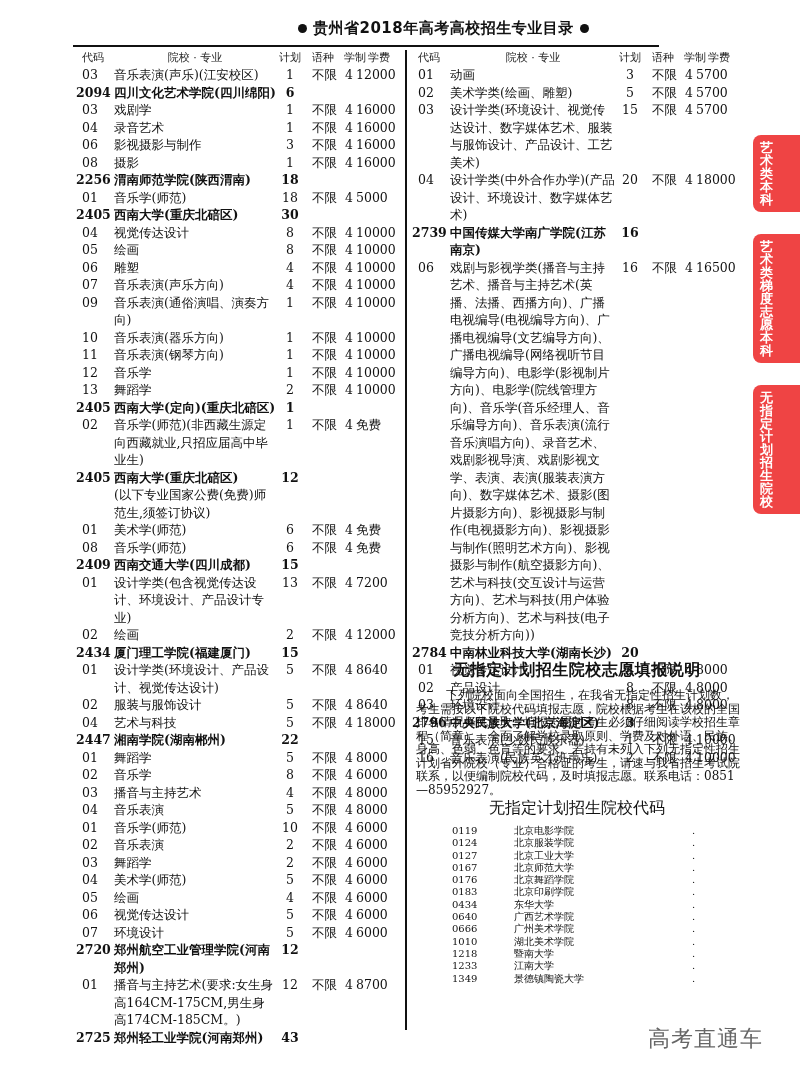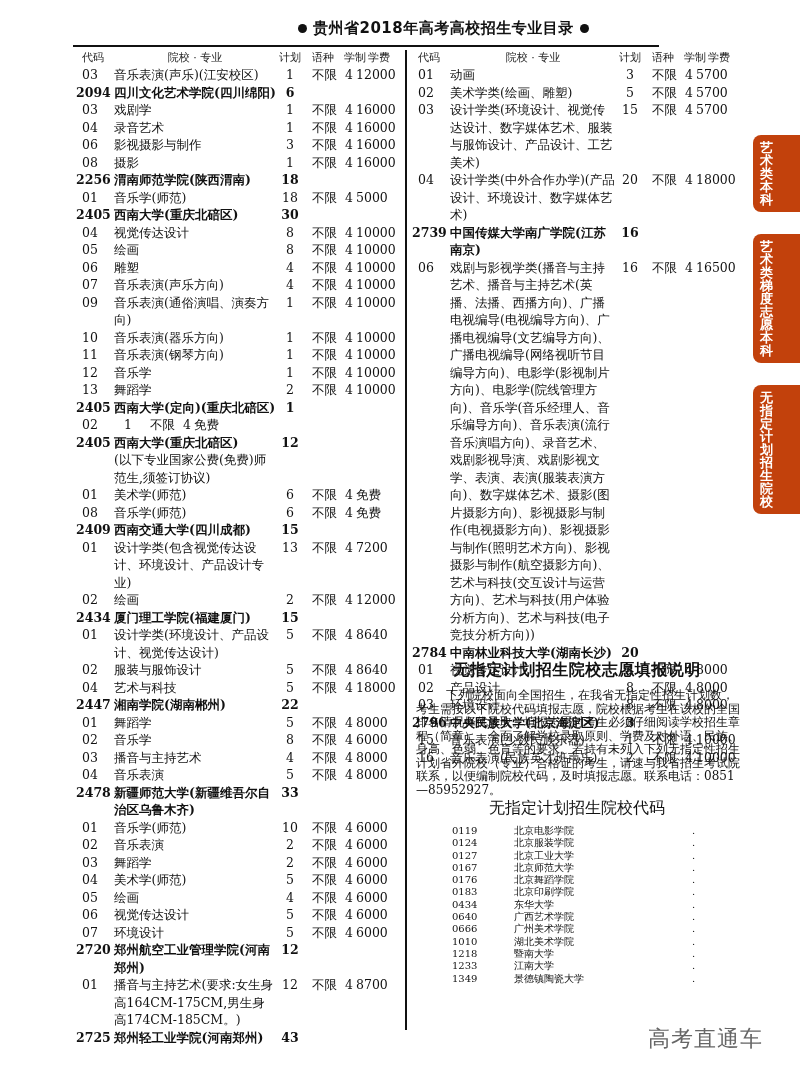--- a/index.html
+++ b/index.html
@@ -18,21 +18,21 @@
   .school .c-code { padding-left:0; }
   .c-name { width:162px; flex-shrink:0; word-break:break-all; }
   .c-plan { width:28px; text-align:center; flex-shrink:0; }
   .c-lang { width:30px; padding-left:8px; flex-shrink:0; }
   .c-years { width:14px; text-align:center; flex-shrink:0; }
   .c-fee { width:44px; flex-shrink:0; }
   .hdr .c-name { text-align:center; }
   .right .c-name { width:166px; }
   .note-row { padding-left:38px; width:162px; word-break:break-all; }
   .side-tabs { position:absolute; left:753px; top:135px; width:47px; }
-  .side-tab { background:#c2410c; color:#fff; border-radius:8px 0 0 8px; font-family:Liberation Sans, sans-serif; font-weight:bold; font-size:13px; line-height:13px; width:16px; padding:6px 24px 6px 7px; margin-bottom:22px; word-break:break-all; }
+  .side-tab { background:#ef4444; color:#fff; border-radius:8px 0 0 8px; font-family:Liberation Sans, sans-serif; font-weight:bold; font-size:13px; line-height:13px; width:16px; padding:6px 24px 6px 7px; margin-bottom:22px; word-break:break-all; }
   .notice { position:absolute; left:412px; top:652px; width:330px; }
   .notice h2 { margin:8px; font-family:"DejaVu Sans","Liberation Sans",sans-serif; font-size:16px; font-weight:bold; text-align:center; letter-spacing:0.5px; }
   .notice p { margin:4px 0 0 4px; font-size:12px; line-height:13.5px; text-indent:2.5em; word-break:break-all; }
   .codes { position:absolute; left:412px; top:798px; width:330px; }
   .codes h2 { margin:0 0 6px 0; font-family:"DejaVu Sans","Liberation Sans",sans-serif; font-size:16px; font-weight:normal; text-align:center; }
   .code-row { display:flex; font-size:10px; line-height:12.3px; }
   .code-row .cc { width:62px; padding-left:40px; }
   .code-row .cn { width:178px; }
   .code-row .cd { width:10px; }
   .watermark { position:absolute; left:648px; top:1024px; font-family:"DejaVu Sans","Liberation Sans",sans-serif; font-size:22px; color:#666; letter-spacing:1px; }
@@ -206,20 +206,21 @@
       <div class="row school">
         <span class="c-code">2405</span>
         <span class="c-name">西南大学(定向)(重庆北碚区)</span>
         <span class="c-plan">1</span>
         <span class="c-lang"></span>
         <span class="c-years"></span>
         <span class="c-fee"></span>
       </div>
       <div class="row">
         <span class="c-code">02</span>
+        <span class="c-name">音乐学(师范)(非西藏生源定向西藏就业,只招应届高中毕业生)</span>
         <span class="c-plan">1</span>
         <span class="c-lang">不限</span>
         <span class="c-years">4</span>
         <span class="c-fee">免费</span>
       </div>
       <div class="row school">
         <span class="c-code">2405</span>
         <span class="c-name">西南大学(重庆北碚区)</span>
         <span class="c-plan">12</span>
         <span class="c-lang"></span>
@@ -333,28 +334,20 @@
         <span class="c-years">4</span>
         <span class="c-fee">8000</span>
       </div>
       <div class="row">
         <span class="c-code">04</span>
         <span class="c-name">音乐表演</span>
         <span class="c-plan">5</span>
         <span class="c-lang">不限</span>
         <span class="c-years">4</span>
         <span class="c-fee">8000</span>
-      </div>
-      <div class="row school">
-        <span class="c-code">2478</span>
-        <span class="c-name">新疆师范大学(新疆维吾尔自治区乌鲁木齐)</span>
-        <span class="c-plan">33</span>
-        <span class="c-lang"></span>
-        <span class="c-years"></span>
-        <span class="c-fee"></span>
       </div>
       <div class="row">
         <span class="c-code">01</span>
         <span class="c-name">音乐学(师范)</span>
         <span class="c-plan">10</span>
         <span class="c-lang">不限</span>
         <span class="c-years">4</span>
         <span class="c-fee">6000</span>
       </div>
       <div class="row">

